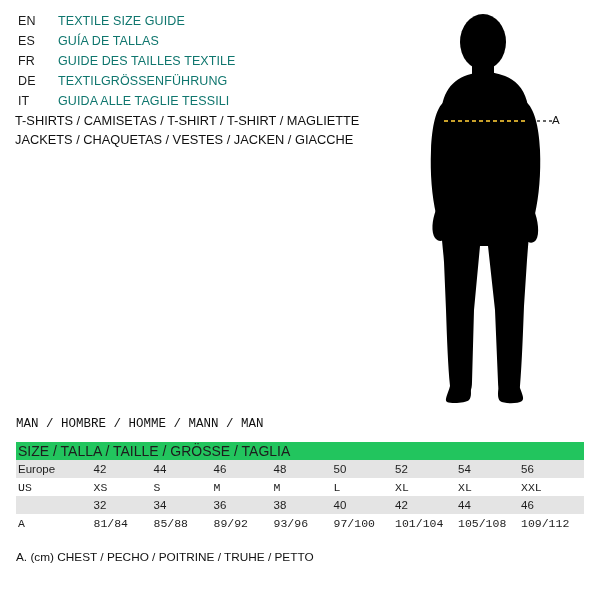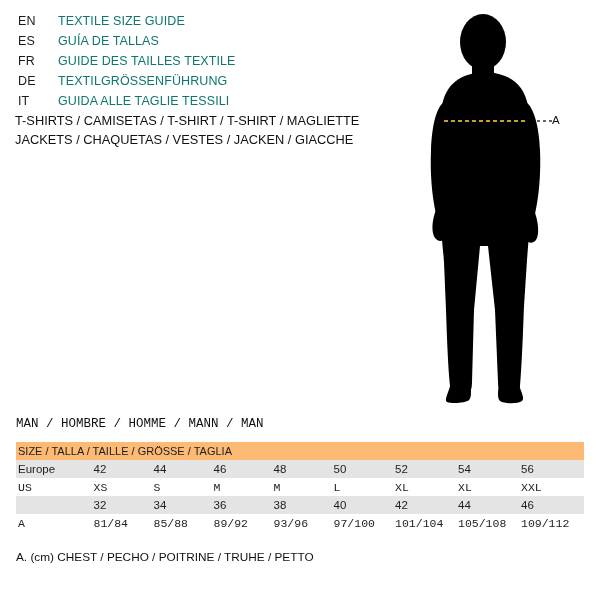--- a/index.html
+++ b/index.html
@@ -98,22 +98,22 @@
     font-size: 11.5px;
   }
   .size-table td {
     padding: 0;
     height: 18px;
     vertical-align: middle;
     color: #1d1d1d;
     white-space: nowrap;
   }
   .size-table tr.head td {
-    background: #fdba74;
-    font-size: 11px;
+    background: #22c55e;
+    font-size: 14px;
     padding-left: 0;
   }
   .size-table tr.band td {
     background: #e4e4e4;
   }
   .size-table tr.plain td {
     background: #ffffff;
     font-family: Liberation Mono, monospace;
   }
   .cell-label {

